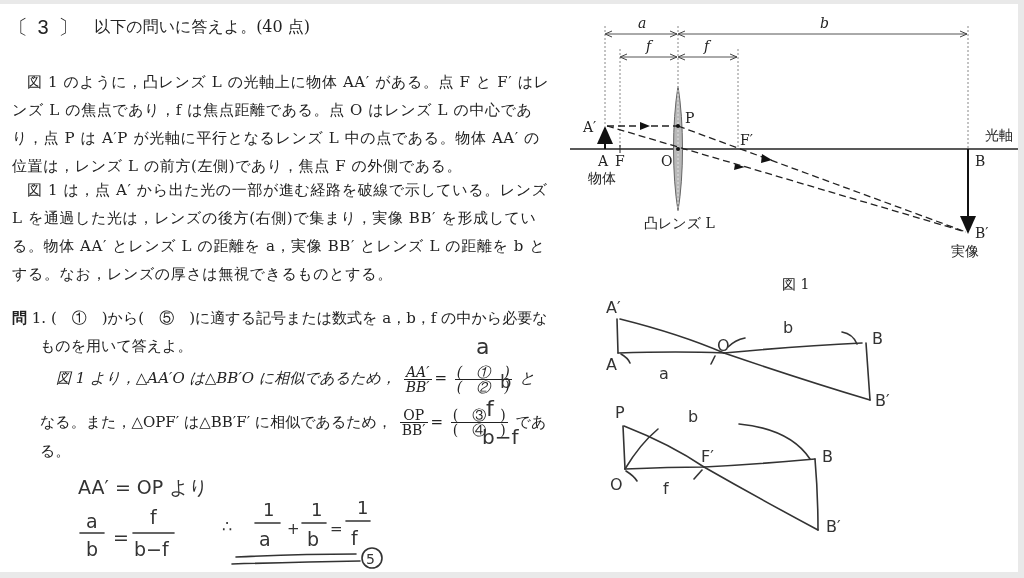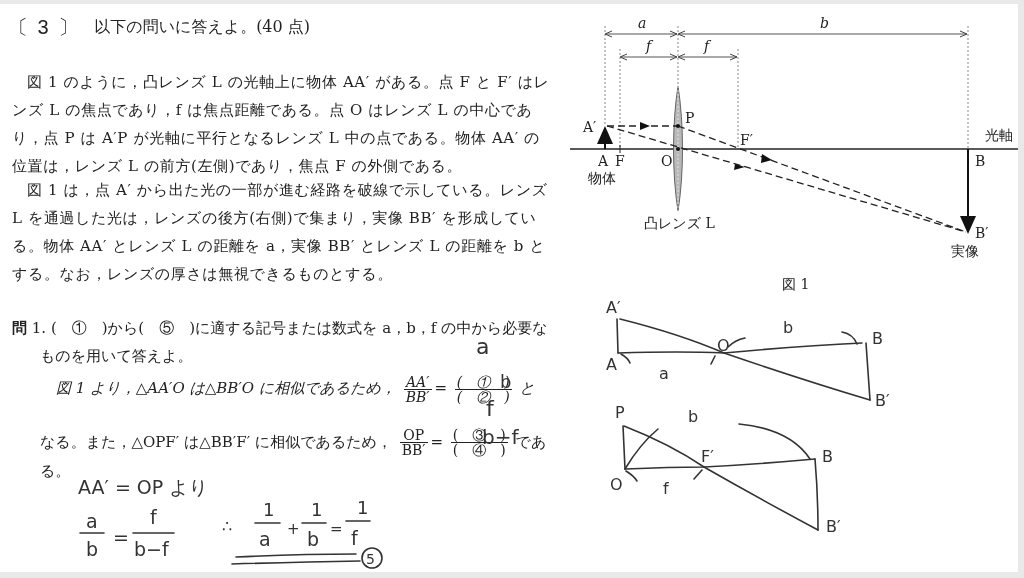--- a/index.html
+++ b/index.html
@@ -4,21 +4,21 @@
 <style>
   html, body { margin:0; padding:0; }
   body { width:1024px; height:578px; background:#e9e9e9; position:relative; overflow:hidden;
          font-family:"DejaVu Serif","Liberation Serif",serif; color:#222; }
   .page { position:absolute; left:0; top:4px; width:1018px; height:568px; background:#fff; }
   .title-row { position:absolute; left:8px; top:10px; font-size:17px; display:flex; align-items:center; }
   .qnum { font-family:"Liberation Sans","DejaVu Sans",sans-serif; font-size:20px; letter-spacing:2px; margin-right:14px; }
   .title-text { font-size:16px;text-align:center; }
   .para { position:absolute; left:12px; font-size:15px; line-height:28px; letter-spacing:0.6px; width:540px; }
   .indent { text-indent:1em; }
-  .q1 { position:absolute; left:12px; top:310px; font-size:15px; line-height:28px; width:545px; }
+  .q1 { position:absolute; left:12px; top:300px; font-size:15px; line-height:28px; width:545px; }
   .q1 .label { font-family:"DejaVu Sans",sans-serif; font-weight:bold; }
   .frac { display:inline-block; vertical-align:middle; text-align:center; font-size:14px; line-height:14px; margin:0 3px; }
   .frac .num { display:block; border-bottom:1px solid #222; padding:0 2px; }
   .frac .den { display:block; padding:0 2px; }
   svg { position:absolute; left:0; top:0; }
   .fig { font-family:"DejaVu Serif","Liberation Serif",serif; }
 </style>
 </head>
 <body>
 
@@ -43,21 +43,21 @@
       <span class="frac">
         <span class="num">AA′</span>
         <span class="den">BB′</span>
       </span>=
       <span class="frac">
         <span class="num">(　①　)</span>
         <span class="den">(　②　)</span>
       </span>
       <span>と</span>
     </div>
-    <div style="padding-left:28px;margin-top:24px;">
+    <div style="padding-left:28px;margin-top:14px;">
       <span>なる。また，△OPF′ は△BB′F′ に相似であるため，</span>
       <span class="frac">
         <span class="num">OP</span>
         <span class="den">BB′</span>
       </span>=
       <span class="frac">
         <span class="num">(　③　)</span>
         <span class="den">(　④　)</span>
       </span>
       <span>であ</span>

